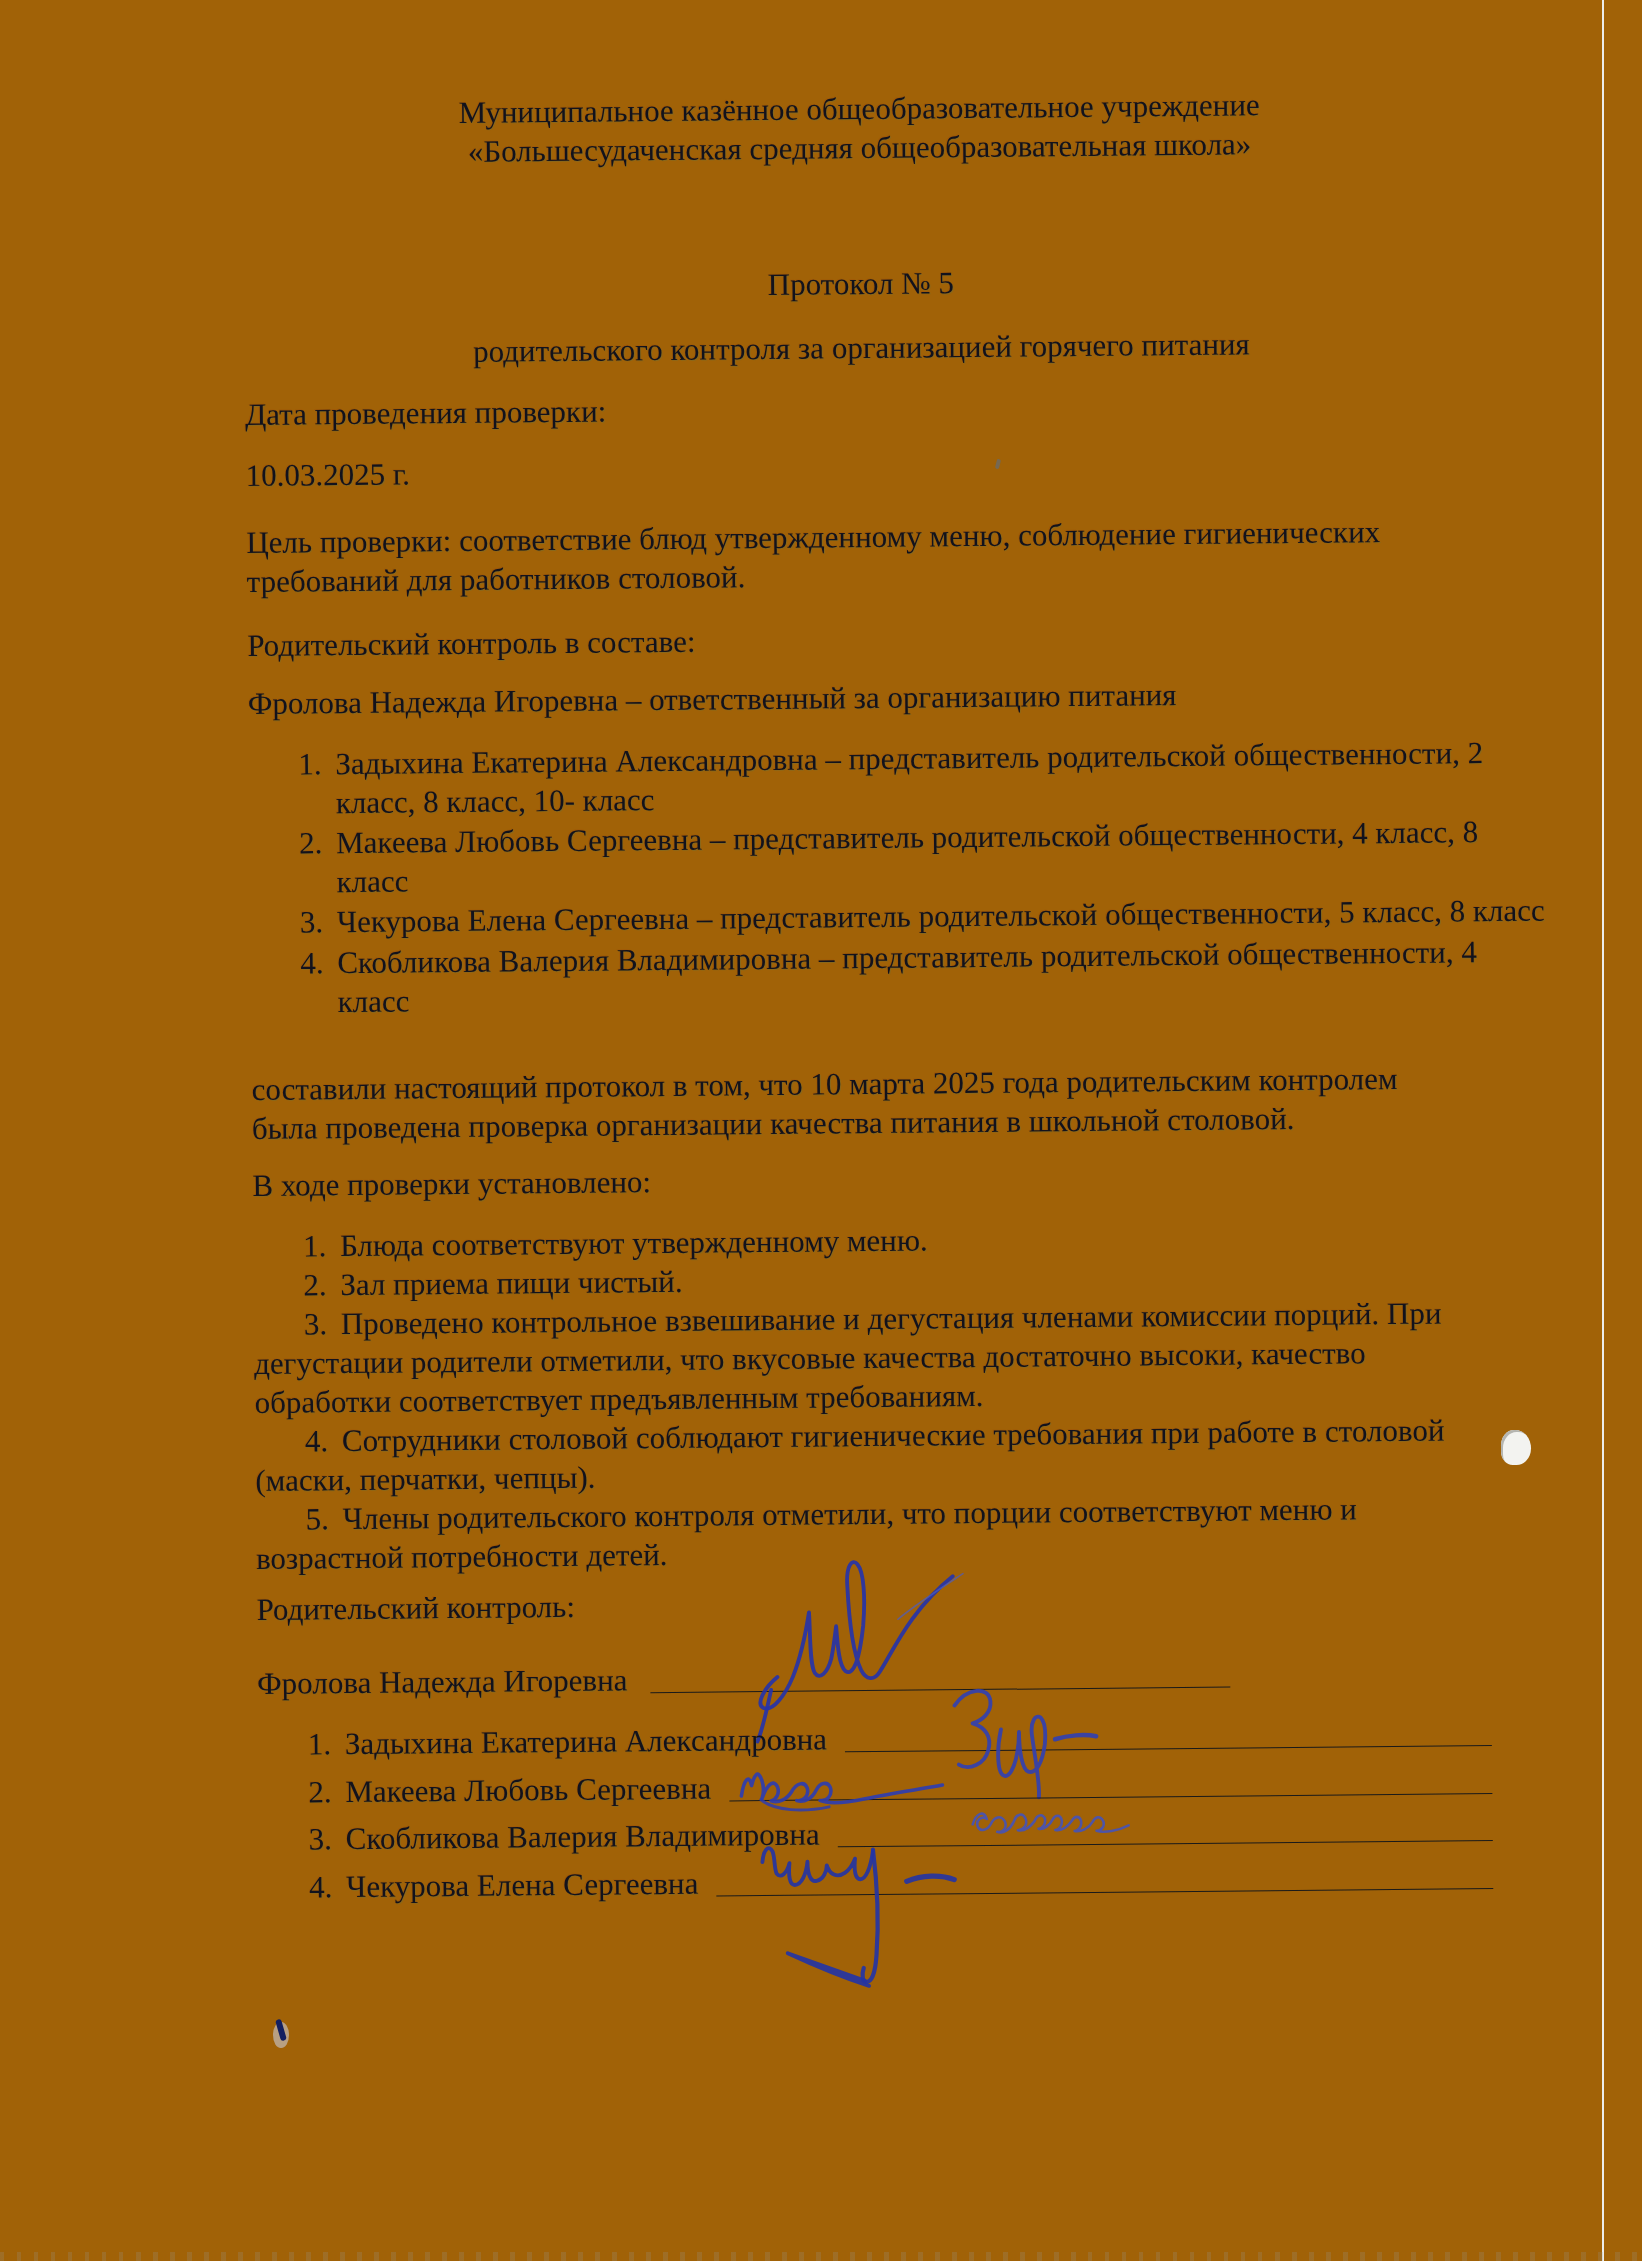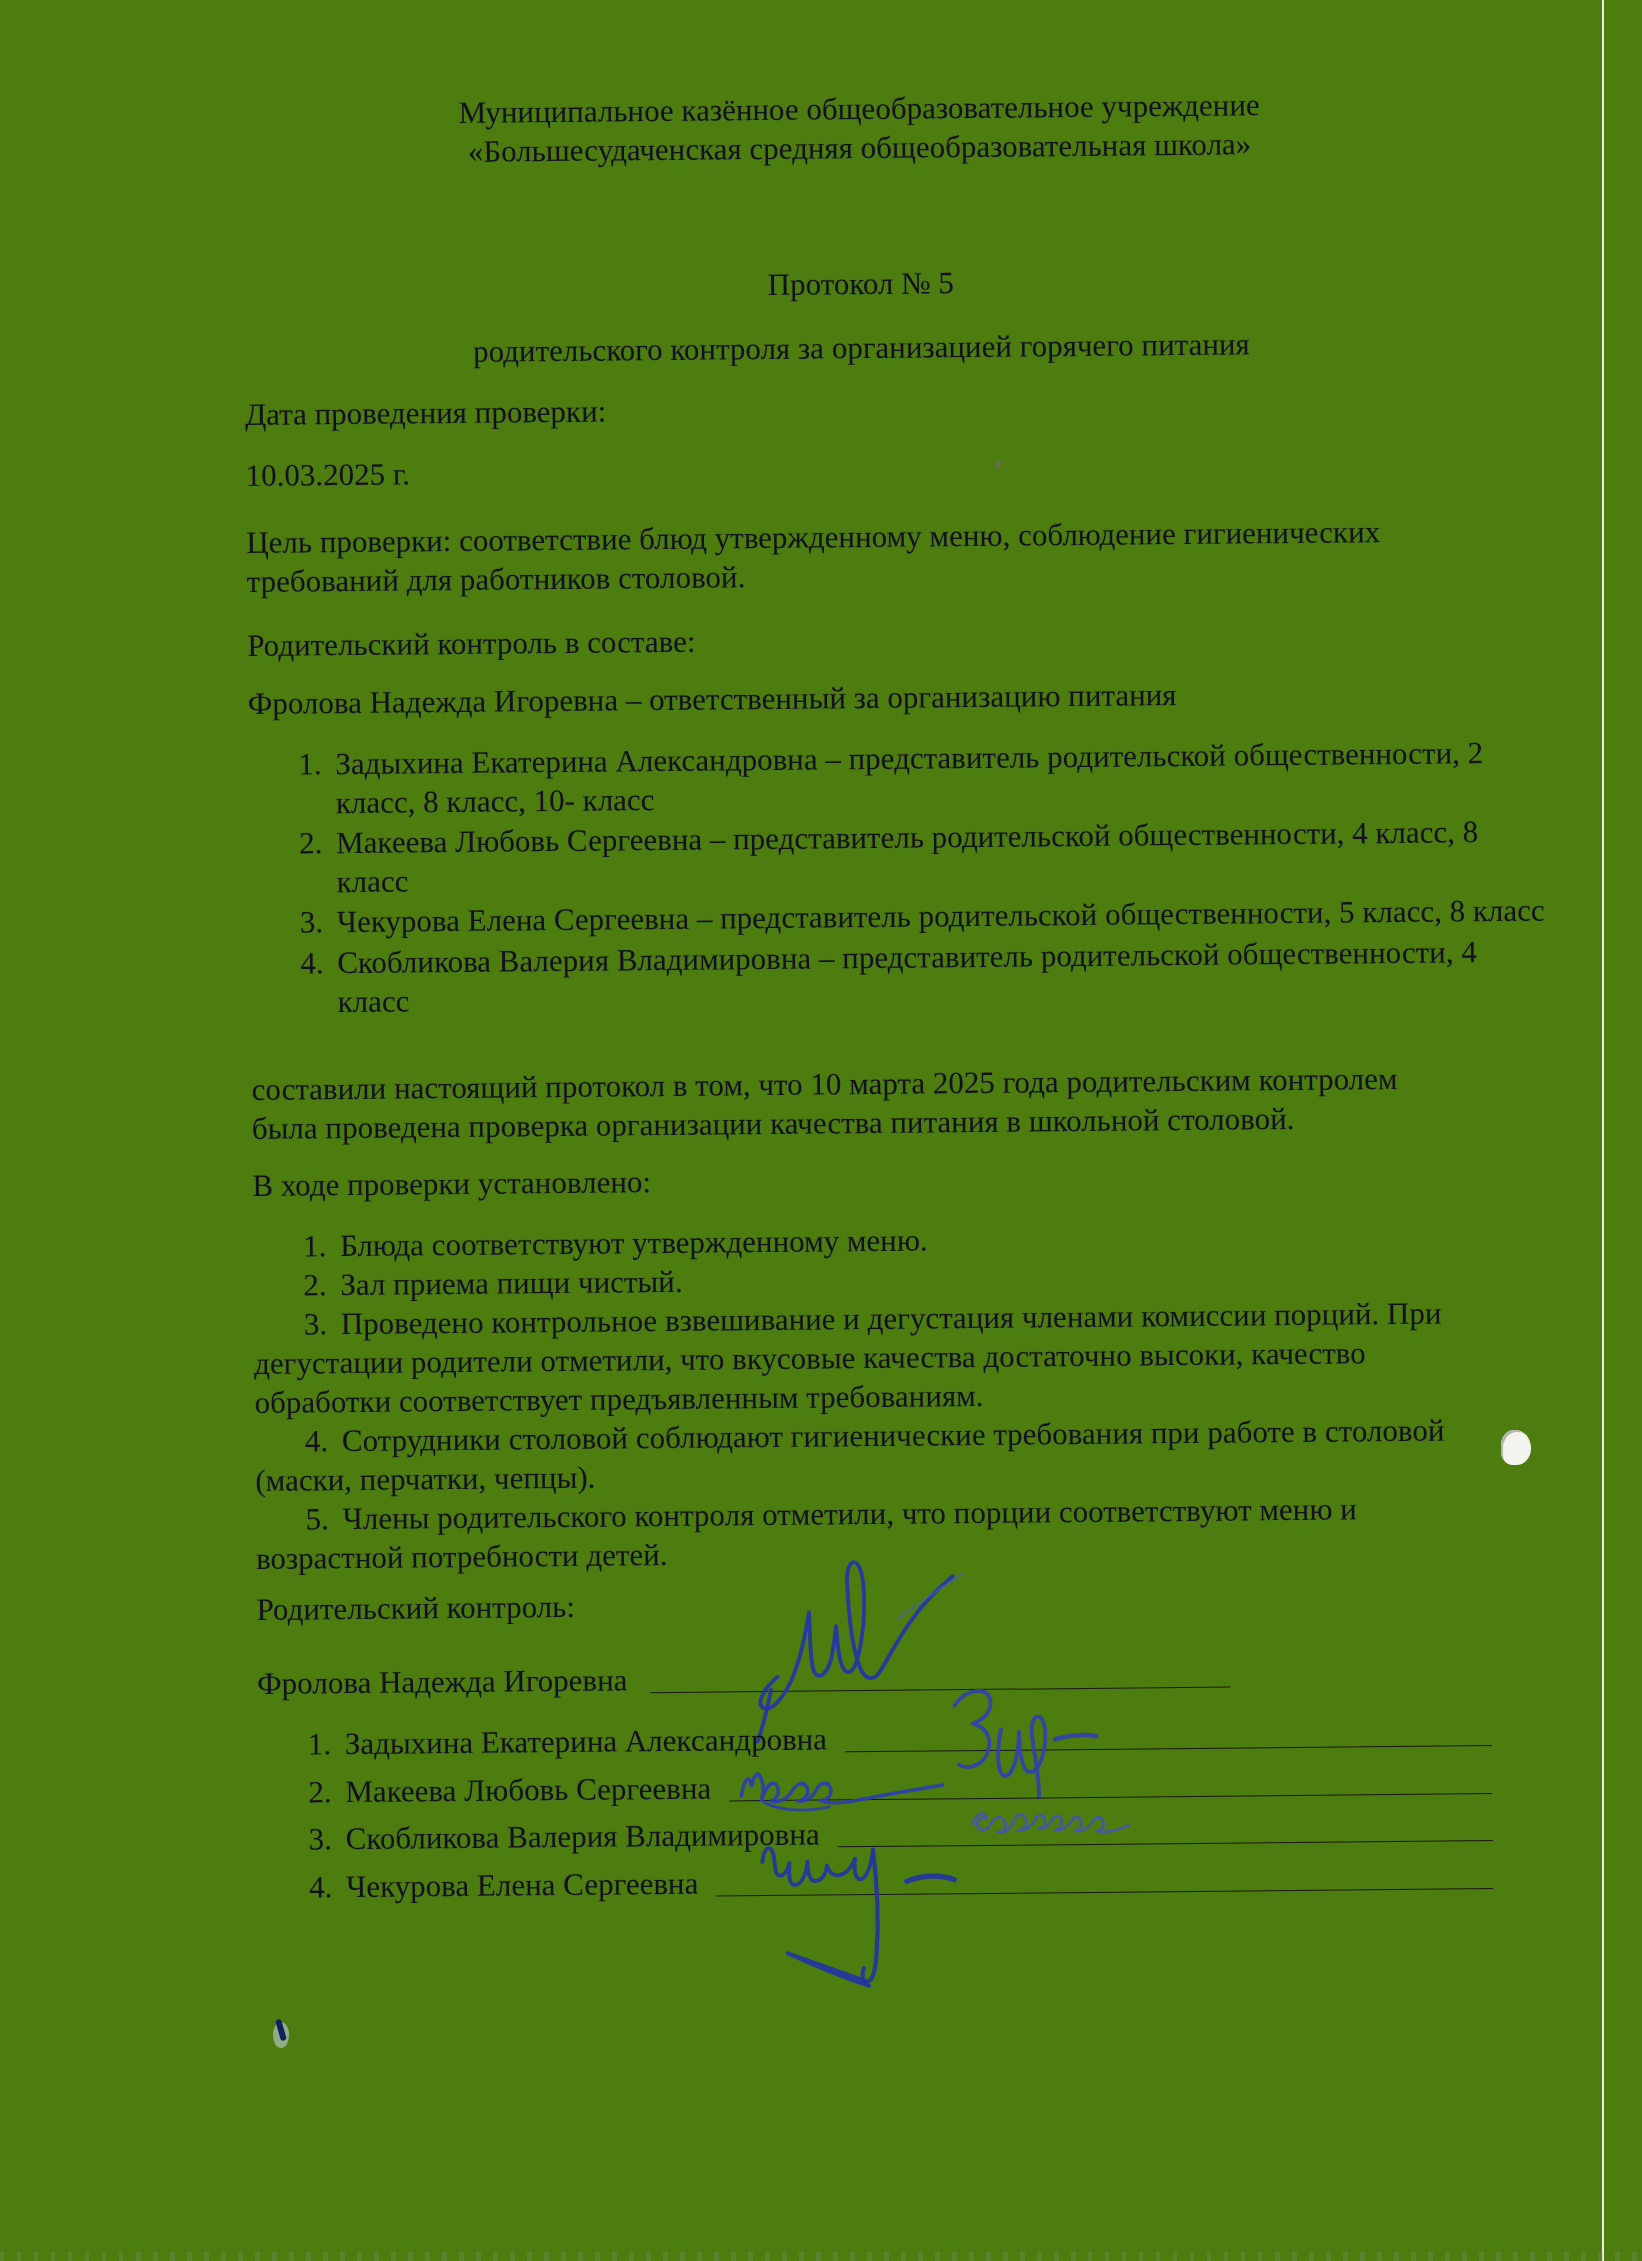--- a/index.html
+++ b/index.html
@@ -1,19 +1,19 @@
 <!DOCTYPE html>
 <html lang="ru" style="font-size:10.3px"><head>
 <meta charset="utf-8">
 <style>
   html,body{margin:0;padding:0;background:#e9e9e6;}
   .page{
     position:relative;
     width:1643px;height:2261px;
-    background:#4d7c0f;
+    background:#a16207;
     overflow:hidden;
     font-family:"Liberation Serif","DejaVu Serif",serif;
     color:#12121c;
   }
   .content{
     position:absolute;left:242px;top:95px;width:1234px;
     transform:rotate(-0.55deg);
     transform-origin:0 0;
     font-size:31px;line-height:39px;
     text-shadow:0.9px 0.9px 0 rgba(0,140,150,.14), -0.8px -0.8px 0 rgba(150,20,20,.12);

